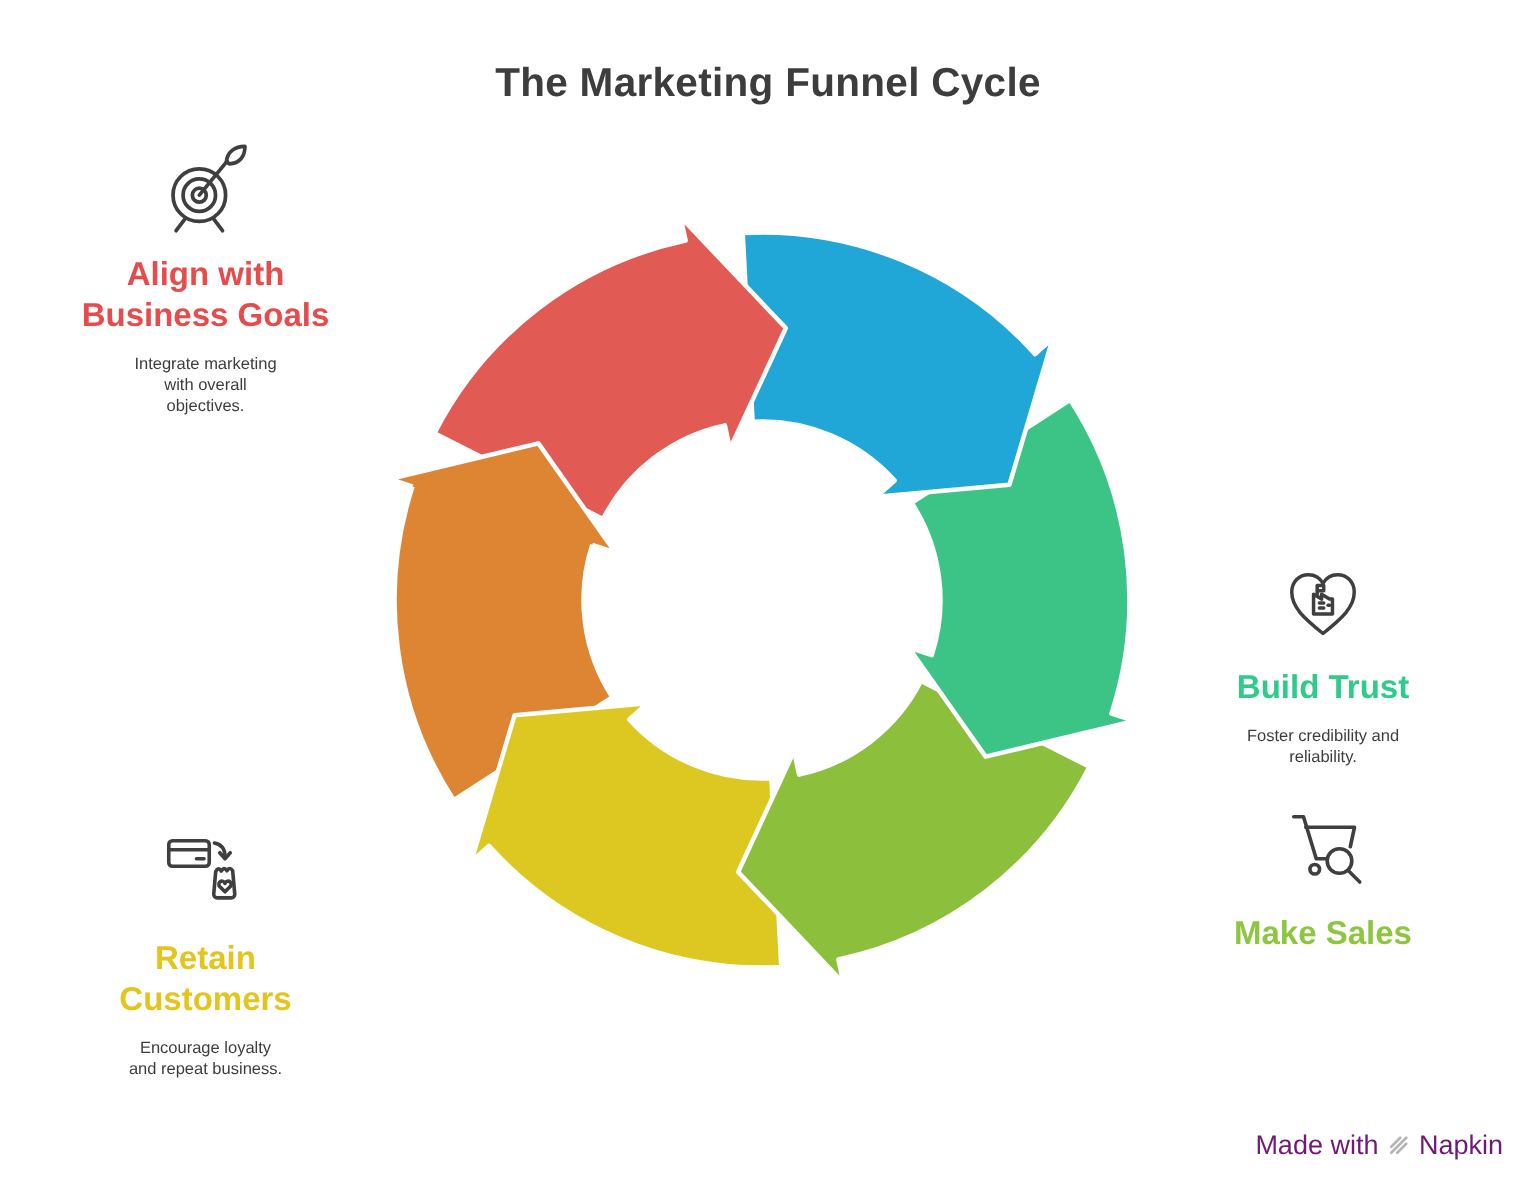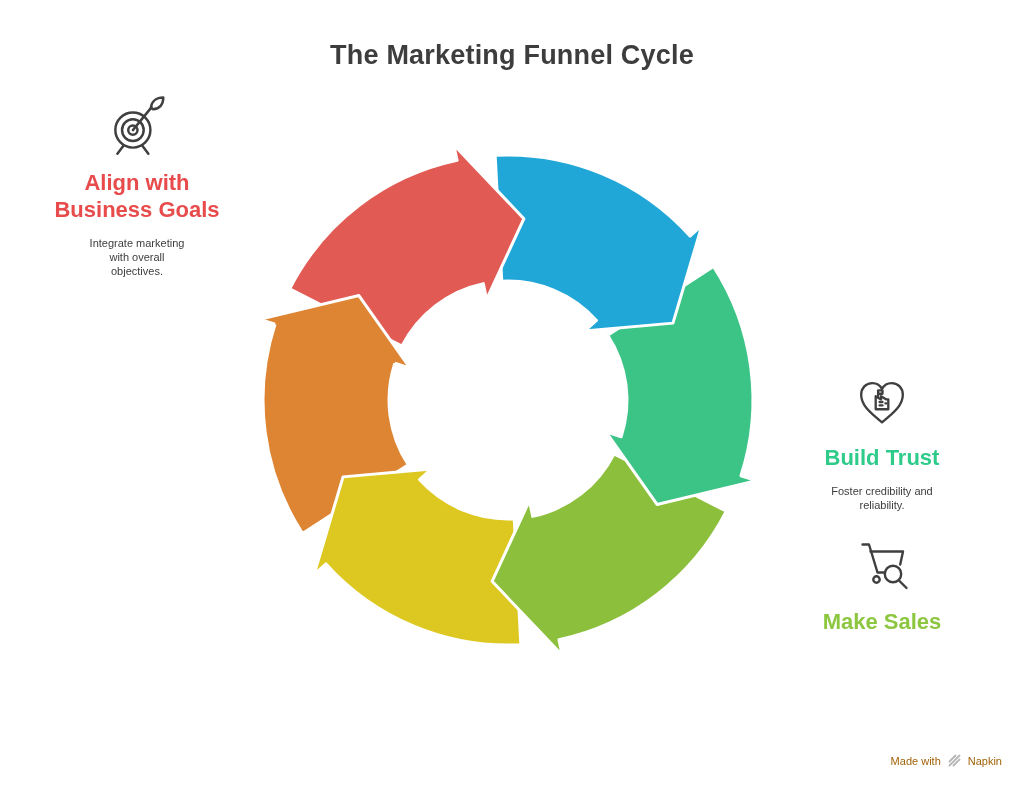--- a/index.html
+++ b/index.html
@@ -31,21 +31,21 @@
   .desc {
     font-size: 11px; line-height: 1.27; color: #3d3d3d;
     margin: 0; white-space: pre-line;
   }
   .left  { left: 27px; justify-content: space-between; }
   .right { left: 772px; }
   .cycle-svg { position: absolute; left: 243px; top: 135px; }
   .watermark {
     position: absolute; right: 22px; top: 753px;
     display: flex; align-items: center; gap: 6px;
-    font-size: 11px; color: #a16207;
+    font-size: 18px; color: #701a75;
   }
 </style>
 </head>
 <body>
 
 <div class="stage">
 
   <h1 class="title">The Marketing Funnel Cycle</h1>
 
   <svg class="cycle-svg" width="530" height="530" viewBox="0 0 530 530">
@@ -79,20 +79,39 @@
       </svg>
     </div>
     <h2 class="heading" style="color: rgb(232, 75, 75);">Align with
 Business Goals</h2>
     <p class="desc">Integrate marketing
 with overall
 objectives.</p>
   </div>
 
 
+  <div class="item left" style="top:549px">
+    <div class="icon">
+      <svg width="64" height="64" viewBox="0 0 64 64">
+        <g fill="none" stroke-width="2.4" stroke-linecap="round" stroke-linejoin="round" stroke="#3f3f3f">
+          <rect x="7.5" y="9.5" width="27" height="17" rx="2.5"></rect>
+          <path d="M7.5,15.5 L34.5,15.5"></path>
+          <path d="M26,21.5 L31,21.5"></path>
+          <path d="M38,11 C43,12 45,15 45,20"></path>
+          <path d="M41.5,17.5 L45,21.5 L48.5,17.5"></path>
+          <path d="M38.8,30 q1.7,-3.4 3.7,-0.3 q1.8,-3.1 3.8,-0.2 q1.8,-3 3.8,0 l1.4,15.5 a2.4,2.4 0 0 1 -2.4,2.6 h-9.2 a2.4,2.4 0 0 1 -2.4,-2.6 Z"></path>
+          <path d="M45,43.5 l-3.2,-3.2 a2.1,2.1 0 1 1 3.2,-2.3 a2.1,2.1 0 1 1 3.2,2.3 Z"></path>
+        </g>
+      </svg>
+    </div>
+    <h2 class="heading" style="color: rgb(227, 197, 30);">Retain
+Customers</h2>
+    <p class="desc">Encourage loyalty
+and repeat business.</p>
+  </div>
 
 
   <div class="item right" style="top:368px">
     <div class="icon">
       <svg width="62" height="62" viewBox="0 0 64 64">
         <g fill="none" stroke-width="2.4" stroke-linecap="round" stroke-linejoin="round" stroke="#3f3f3f">
           <path d="M32,53 C19,42.5 10.5,35 10.5,24.5 C10.5,17.5 15.5,12.5 22,12.5 C26.5,12.5 30,14.8 32,18.5 C34,14.8 37.5,12.5 42,12.5 C48.5,12.5 53.5,17.5 53.5,24.5 C53.5,35 45,42.5 32,53 Z"></path>
           <path d="M25.5,39.5 L25.5,26 l5.5,3.3 L31,26 l5.5,3.3 L38.5,29.3 L38.5,39.5 Z"></path>
           <path d="M28,26 L28,20 L32.5,20 L32.5,23.5 L28,23.5"></path>
           <path d="M29.5,32 L32.5,32"></path>

